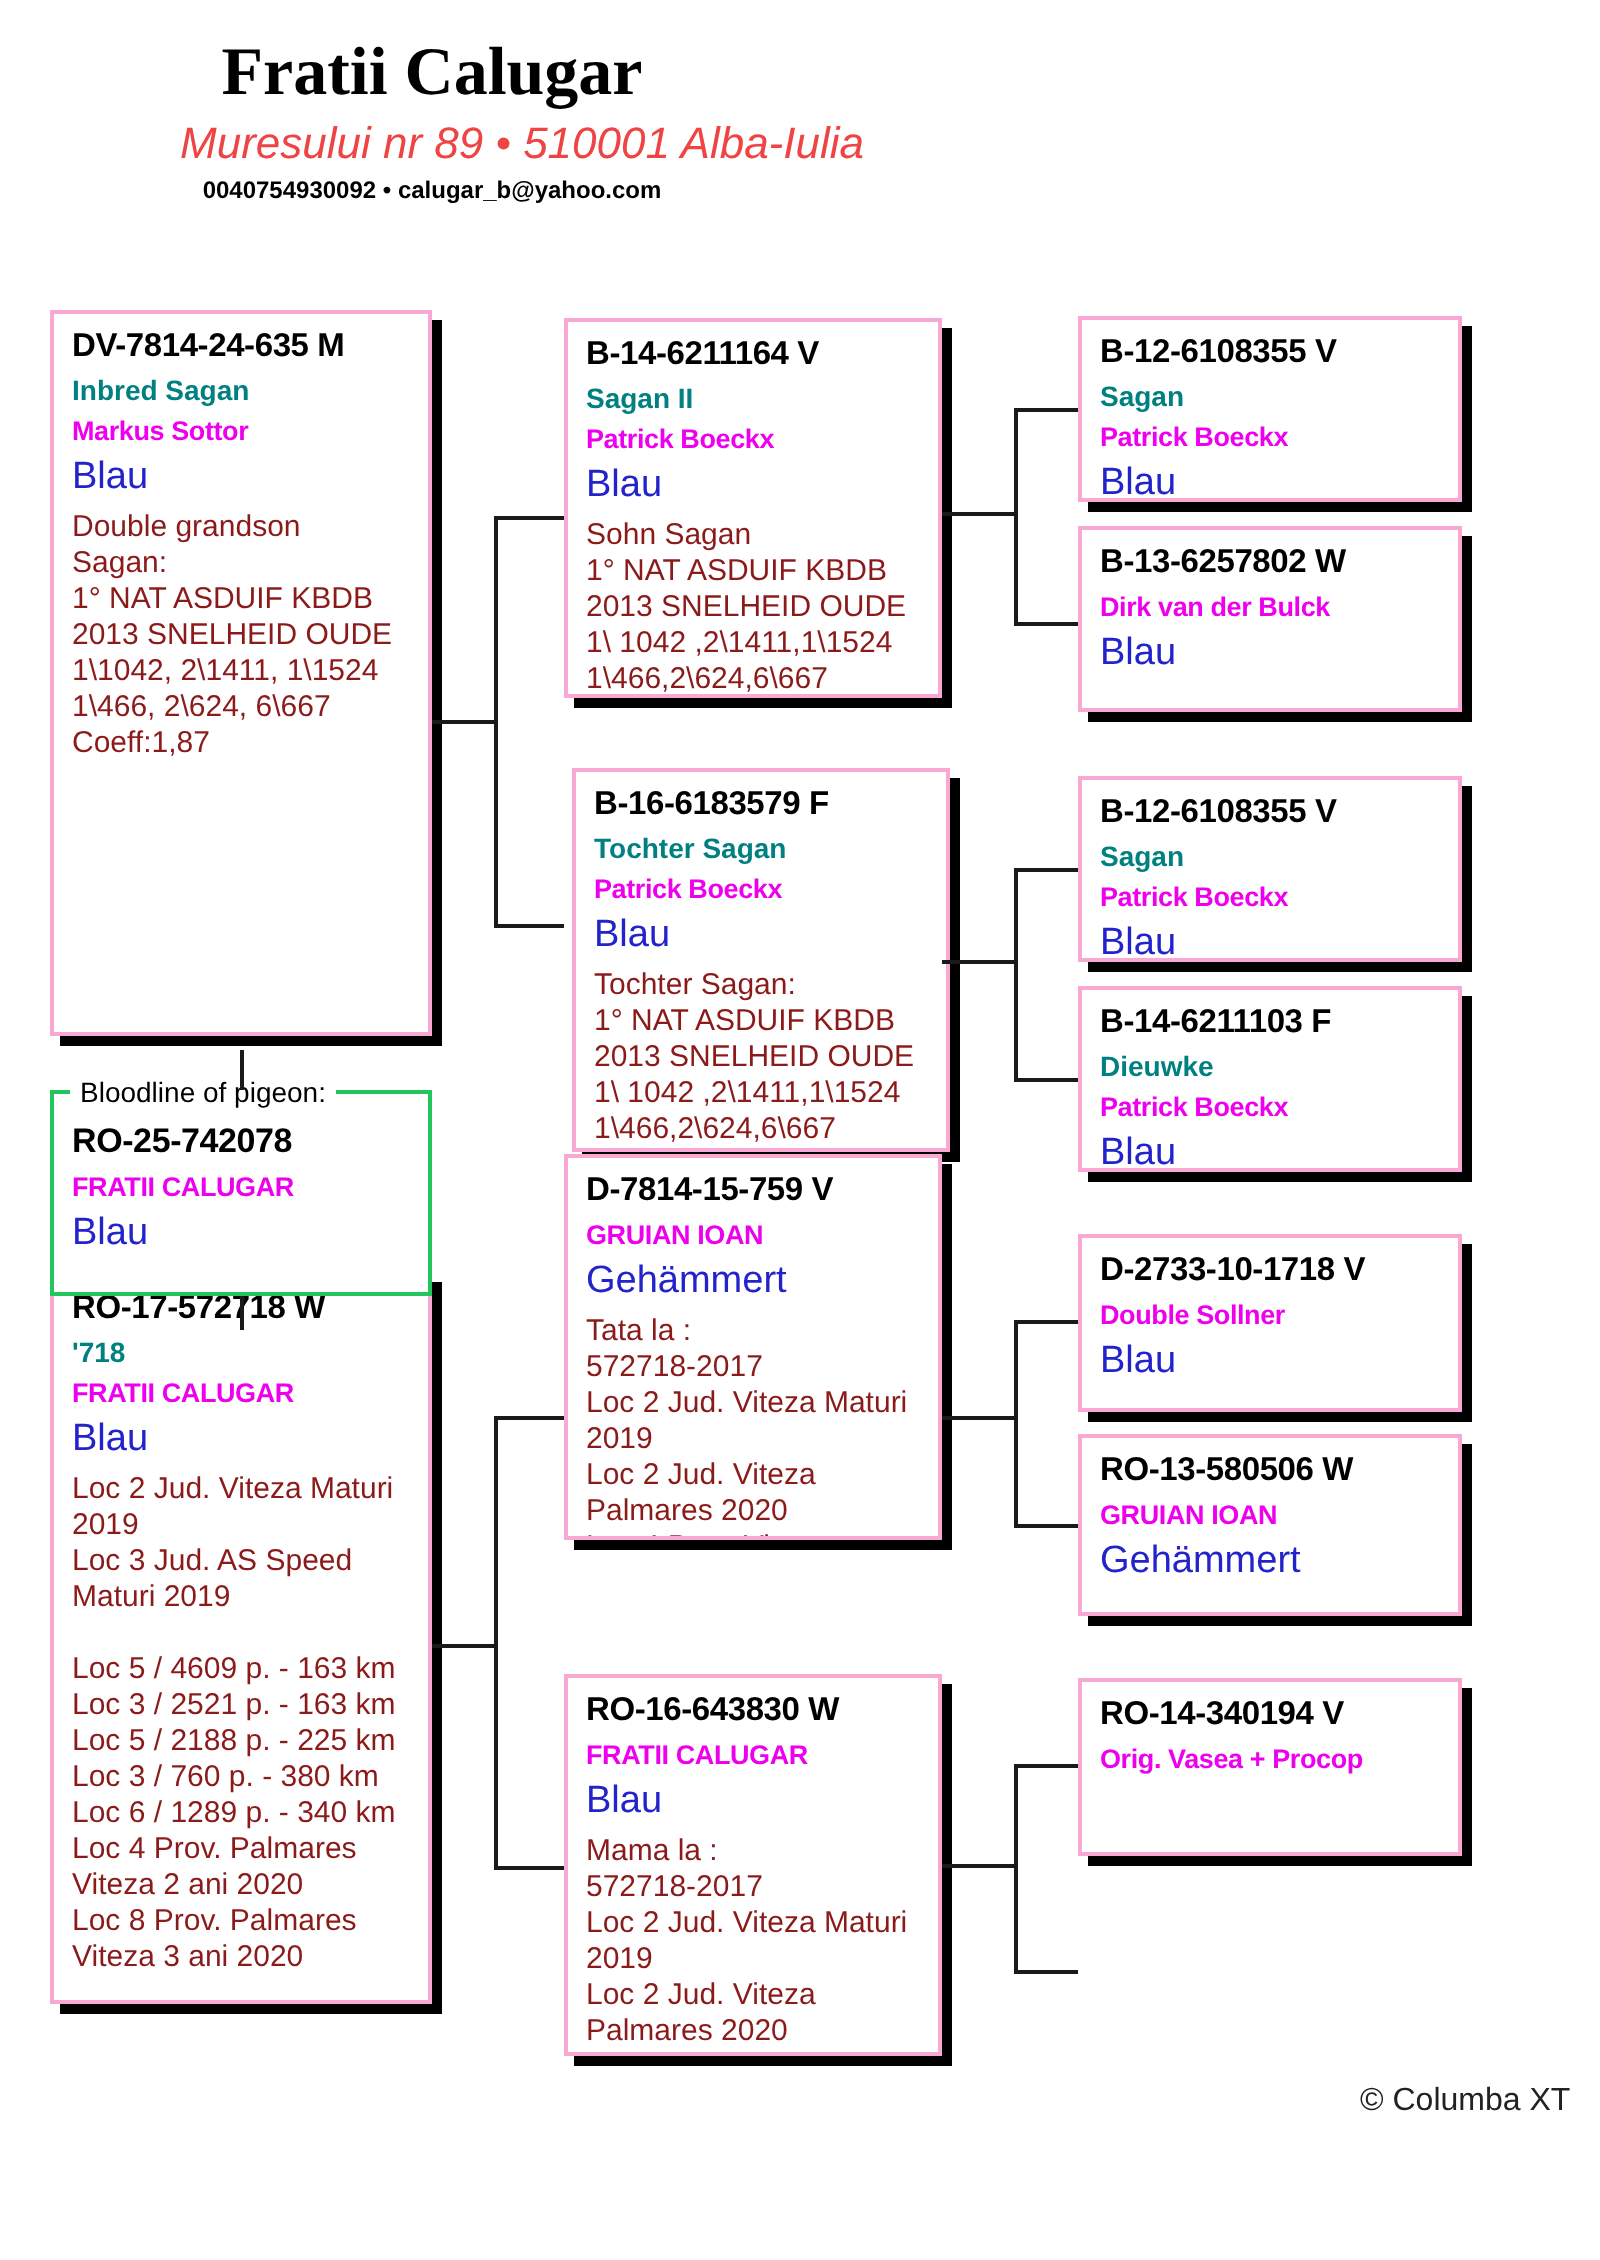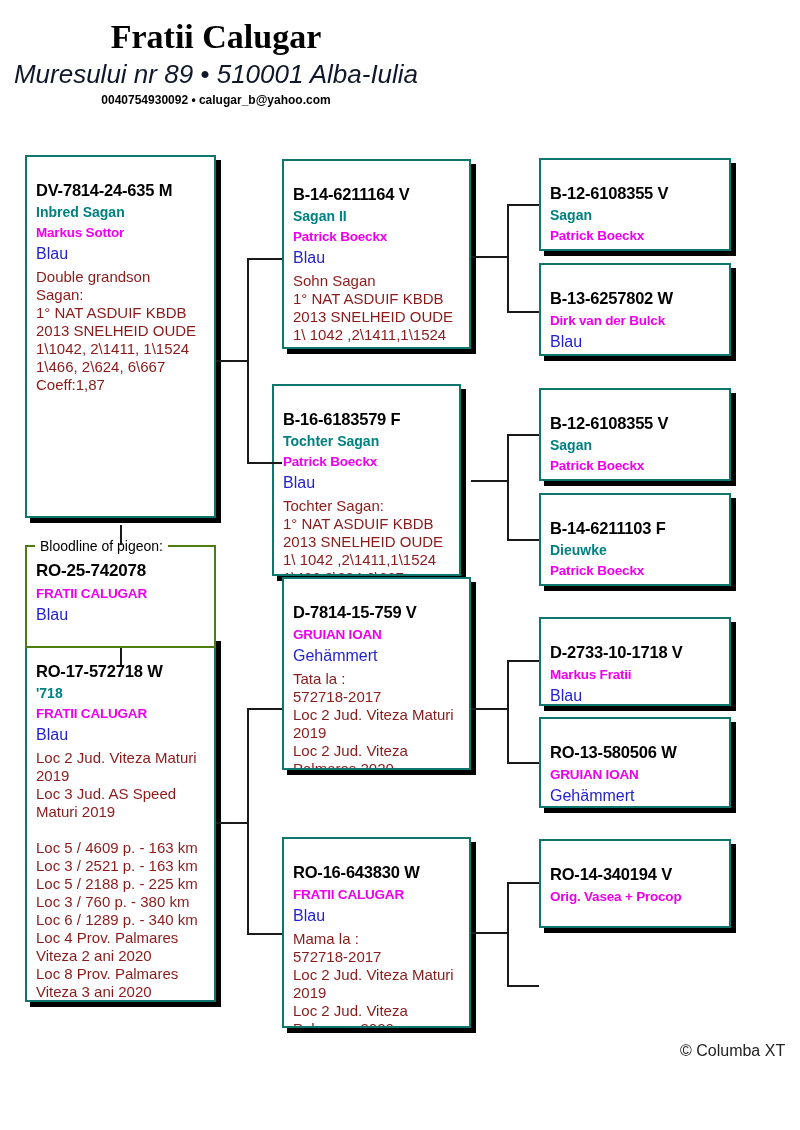--- a/index.html
+++ b/index.html
@@ -2,35 +2,35 @@
 <html><head>
 <meta charset="utf-8">
 <style>
   html,body { margin:0; padding:0; background:#ffffff; }
   body { font-family:"Liberation Sans", sans-serif; }
   .page { position:relative; width:800px; height:1130px; background:#fff; overflow:hidden; }
 
   
   .hdr { position:absolute; left:0; top:18px; width:432px; text-align:center; }
   .hdr-title { font-family:"Liberation Serif", serif; font-weight:bold; font-size:34px; color:#000; line-height:1.1; }
-  .hdr-addr { font-style:italic; font-size:26px; color:#0f172a; margin-top:4px; }
+  .hdr-addr { font-style:italic; font-size:22px; color:#ef4444; margin-top:4px;text-align:right; }
   .hdr-contact { font-weight:bold; font-size:12px; color:#000; margin-top:3px; }
 
   
-  .pbox { position:absolute; background:#fff; border:2px solid #0f766e; box-shadow:5px 5px 0 0 #000;
-          padding:24px 4px 0 9px; box-sizing:border-box; overflow:hidden; }
+  .pbox { position:absolute; background:#fff; border:2px solid #f9a8d4; box-shadow:5px 5px 0 0 #000;
+          padding:7px 4px 0 9px; box-sizing:border-box; overflow:hidden; }
   .ring    { font-size:16.5px; font-weight:bold; color:#000; letter-spacing:-0.2px; }
   .pname   { margin-top:4px; font-size:14px; font-weight:bold; color:#008080; }
   .fancier { margin-top:5px; font-size:13.5px; font-weight:bold; color:#ee00ee; letter-spacing:-0.2px; }
-  .pcolor  { margin-top:5px; font-size:16px; color:#2323cc; }
+  .pcolor  { margin-top:5px; font-size:19px; color:#2323cc; }
   .details { margin-top:5px; font-size:15px; color:#8b1a1a; line-height:1.2; white-space:pre-line; }
 
   
   .sbox { position:absolute; left:25px; top:545px; width:191px; height:103px; background:#fff;
-          border:2px solid #4d7c0f; box-sizing:border-box; padding:14px 4px 0 9px; }
+          border:2px solid #22c55e; box-sizing:border-box; padding:14px 4px 0 9px; }
   .sbox-label { position:absolute; top:-9px; left:8px; background:#fff; padding:0 5px;
                 font-size:14px; color:#000; white-space:nowrap; }
   .sbox .ring { font-size:17px; }
 
   
   .ln { position:absolute; background:#1a1a1a; }
 
   
   .credit { position:absolute; left:680px; top:1042px; font-size:16px; color:#222; }
 </style>
@@ -89,21 +89,21 @@
     <div class="fancier">Patrick Boeckx</div>
     <div class="pcolor">Blau</div>
     <div class="details">Sohn Sagan
 1° NAT ASDUIF KBDB
 2013 SNELHEID OUDE
 1\ 1042 ,2\1411,1\1524
 1\466,2\624,6\667
 Coeff:1,87</div>
   </div>
 
-  <div class="pbox" style="left:272px;top:384px;width:189px;height:192px">
+  <div class="pbox" style="left:286px;top:384px;width:189px;height:192px">
     <div class="ring">B-16-6183579 F</div>
     <div class="pname">Tochter Sagan</div>
     <div class="fancier">Patrick Boeckx</div>
     <div class="pcolor">Blau</div>
     <div class="details">Tochter Sagan:
 1° NAT ASDUIF KBDB
 2013 SNELHEID OUDE
 1\ 1042 ,2\1411,1\1524
 1\466,2\624,6\667
 Coeff:1,87 over 6 vluchten</div>
@@ -161,21 +161,21 @@
   <div class="pbox" style="left:539px;top:493px;width:192px;height:93px">
     <div class="ring">B-14-6211103 F</div>
     <div class="pname">Dieuwke</div>
     <div class="fancier">Patrick Boeckx</div>
     <div class="pcolor">Blau</div>
   </div>
 
   <div class="pbox" style="left:539px;top:617px;width:192px;height:89px">
     <div class="ring">D-2733-10-1718 V</div>
 
-    <div class="fancier">Markus Fratii</div>
+    <div class="fancier">Double Sollner</div>
     <div class="pcolor">Blau</div>
   </div>
 
   <div class="pbox" style="left:539px;top:717px;width:192px;height:91px">
     <div class="ring">RO-13-580506 W</div>
 
     <div class="fancier">GRUIAN IOAN</div>
     <div class="pcolor">Gehämmert</div>
   </div>
 

